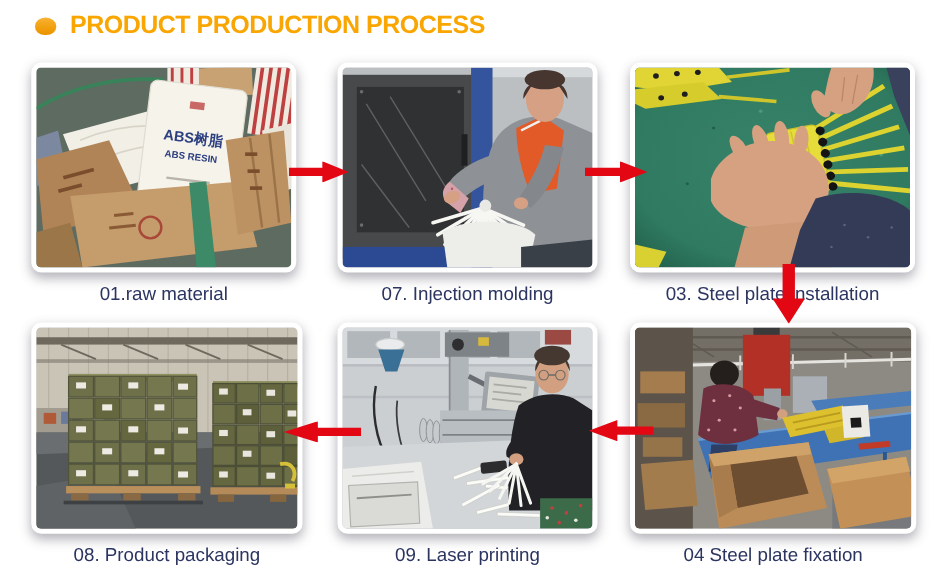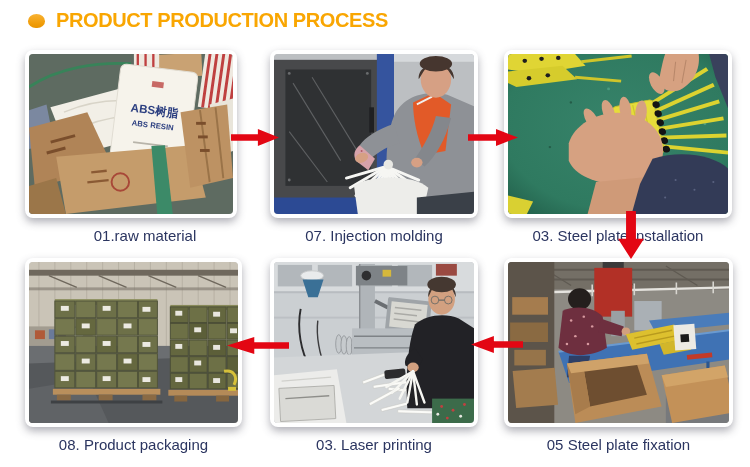--- a/index.html
+++ b/index.html
@@ -15,21 +15,21 @@
          overflow:hidden;box-shadow:0 4px 9px rgba(80,80,95,.45);background:#ccc;}
   .photo svg{display:block;width:100%;height:100%;}
   .p1{left:25px;top:50px;width:212px;height:168px;}
   .p2{left:270px;top:50px;width:208px;height:168px;}
   .p3{left:504px;top:50px;width:228px;height:168px;}
   .p6{left:25px;top:258px;width:217px;height:169px;}
   .p5{left:270px;top:258px;width:208px;height:169px;}
   .p4{left:504px;top:258px;width:229px;height:169px;}
   
   .cap{position:absolute;height:20px;text-align:center;font-size:15px;color:#2B3560;}
-  .c1{left:39px;top:227px;width:212px;}
+  .c1{left:25px;top:227px;width:212px;}
   .c2{left:270px;top:227px;width:208px;}
   .c3{left:504px;top:227px;width:228px;}
   .c6{left:25px;top:436px;width:217px;}
   .c5{left:270px;top:436px;width:208px;}
   .c4{left:504px;top:436px;width:229px;}
   
   .arrow{position:absolute;background:#E30613;z-index:6;}
   .ar{clip-path:polygon(0 31%,56% 31%,56% 0,100% 50%,56% 100%,56% 69%,0 69%);}
   .al{clip-path:polygon(100% 31%,44% 31%,44% 0,0 50%,44% 100%,44% 69%,100% 69%);}
   .ad{clip-path:polygon(31% 0,69% 0,69% 58%,100% 58%,50% 100%,0 58%,31% 58%);}
@@ -251,21 +251,21 @@
         <rect x="6" y="110" width="40" height="38" fill="#a37c4e" transform="rotate(-5 26 129)"></rect>
         <polygon points="56,104 132,94 146,148 64,165" fill="#bb8c57"></polygon>
         <polygon points="72,110 122,103 132,136 78,148" fill="#6e4e30"></polygon>
         <polygon points="56,104 72,110 78,148 64,156" fill="#a87c4c"></polygon>
         <polygon points="56,104 132,94 134,104 60,114" fill="#cfa269"></polygon>
         <polygon points="146,116 206,106 216,154 156,165" fill="#c39158"></polygon>
         <polygon points="146,116 206,106 209,118 150,128" fill="#d2a468"></polygon>
       </g>
     </svg>
   </figure>
-  <figcaption class="cap c4">05 Steel plate fixation</figcaption>
+  <figcaption class="cap c4">04 Steel plate fixation</figcaption>
 
   <figure class="photo p5" style="margin:0">
     <svg viewBox="0 0 210 165" preserveAspectRatio="none">
       <rect x="0" y="0" width="210" height="165" fill="#cbcfd2"></rect>
       <rect x="0" y="0" width="210" height="30" fill="#d8dbdd"></rect>
       <rect x="4" y="3" width="36" height="22" fill="#b2b7bb"></rect>
         <rect x="46" y="3" width="36" height="22" fill="#b2b7bb"></rect>
       <rect x="88" y="3" width="36" height="22" fill="#b2b7bb"></rect>
         <rect x="130" y="3" width="36" height="22" fill="#b2b7bb"></rect>
       <rect x="170" y="2" width="22" height="12" fill="#9a4a42"></rect>
@@ -336,21 +336,21 @@
         <rect x="166" y="140" width="44" height="25" fill="#3c6b4a"></rect>
         <circle cx="176" cy="148" r="1.5" fill="#c04040"></circle>
           <circle cx="188" cy="152" r="1.5" fill="#c04040"></circle>
         <circle cx="200" cy="146" r="1.5" fill="#c04040"></circle>
           <circle cx="182" cy="160" r="1.5" fill="#c04040"></circle>
         <circle cx="196" cy="158" r="1.5" fill="#e8e8e2"></circle>
           <circle cx="172" cy="156" r="1.5" fill="#e8e8e2"></circle>
       </g>
     </svg>
   </figure>
-  <figcaption class="cap c5">03. Laser printing</figcaption>
+  <figcaption class="cap c5">09. Laser printing</figcaption>
 
   <figure class="photo p6" style="margin:0">
     <svg viewBox="0 0 210 165" preserveAspectRatio="none">
       <rect x="0" y="0" width="210" height="165" fill="#cac4b7"></rect>
       <path d="M10,0 V88 M26,0 V88 M42,0 V88 M58,0 V88 M74,0 V88 M90,0 V88 M106,0 V88 M122,0 V88 M138,0 V88 M154,0 V88 M170,0 V88 M186,0 V88 M202,0 V88" stroke="#b7b1a4" stroke-width="1"></path>
       <rect x="0" y="8" width="210" height="6" fill="#6f685d"></rect>
       <rect x="0" y="26" width="210" height="3" fill="#7c756a" opacity=".6"></rect>
       <path d="M20,14 L48,26 M70,14 L98,26 M120,14 L148,26 M170,14 L198,26" stroke="#6f685d" stroke-width="1.5"></path>
       <rect x="0" y="66" width="64" height="20" fill="#a29c90"></rect>
       <rect x="6" y="70" width="10" height="9" fill="#b05a38"></rect>

